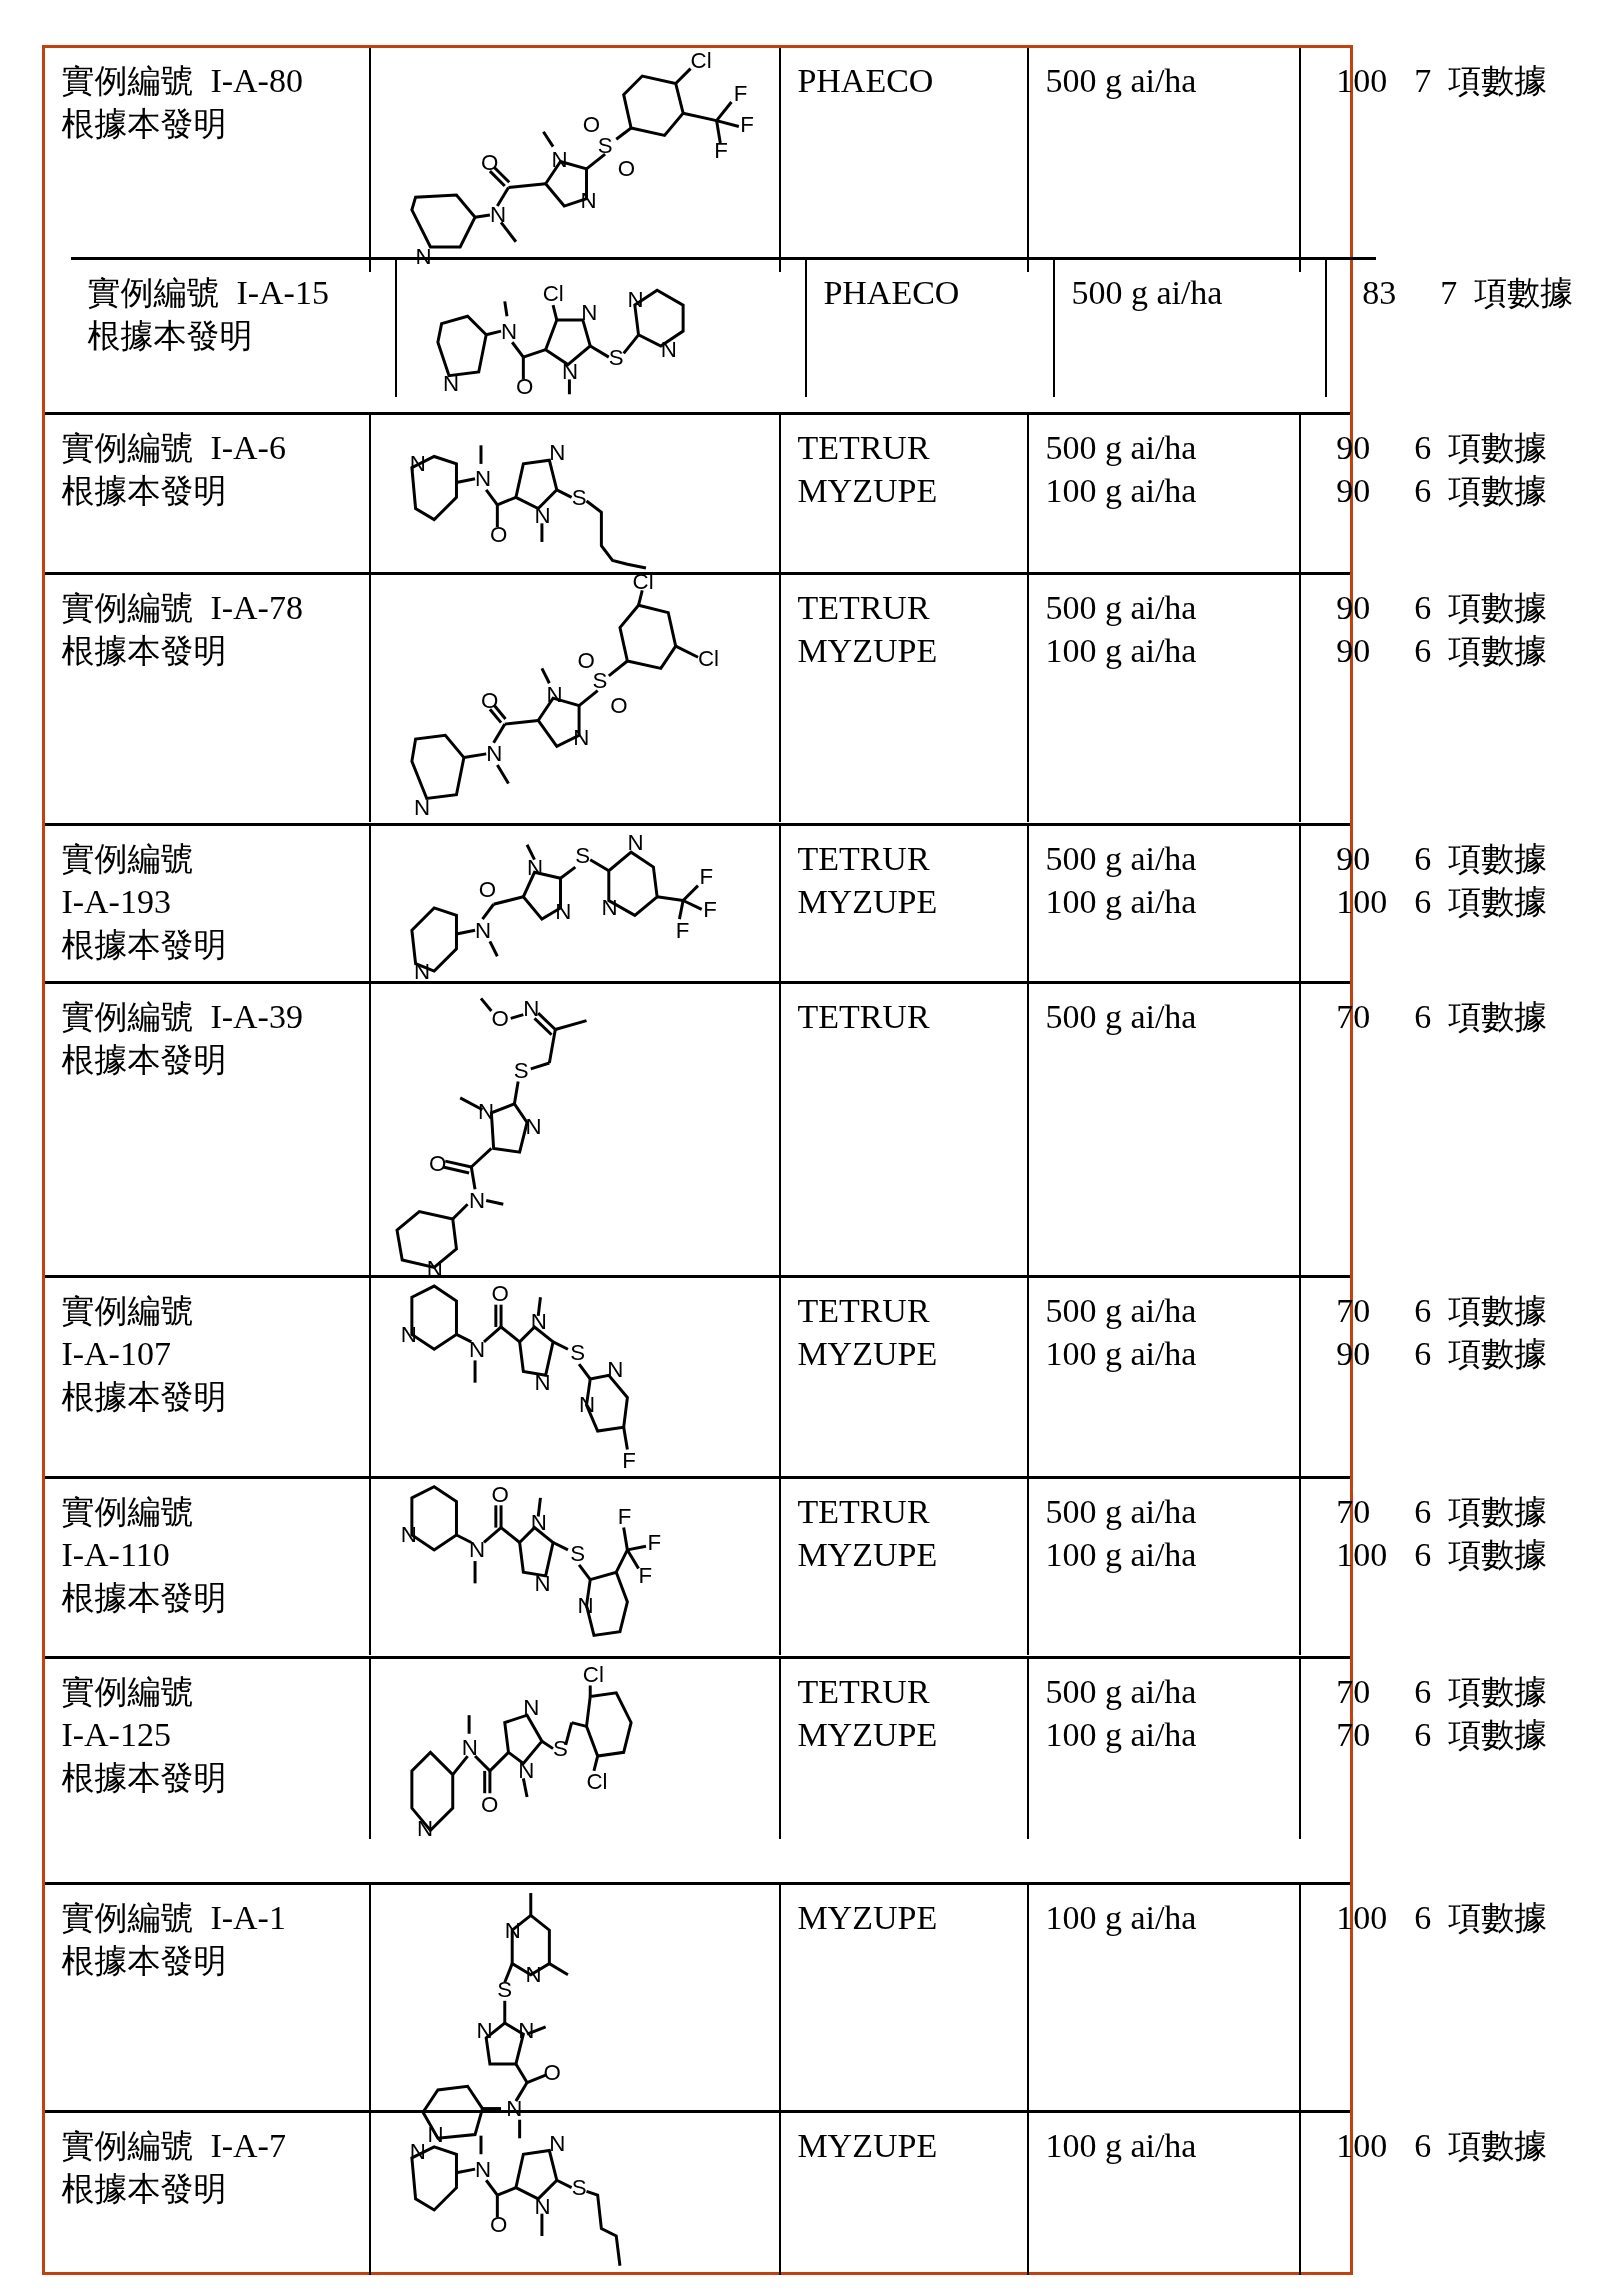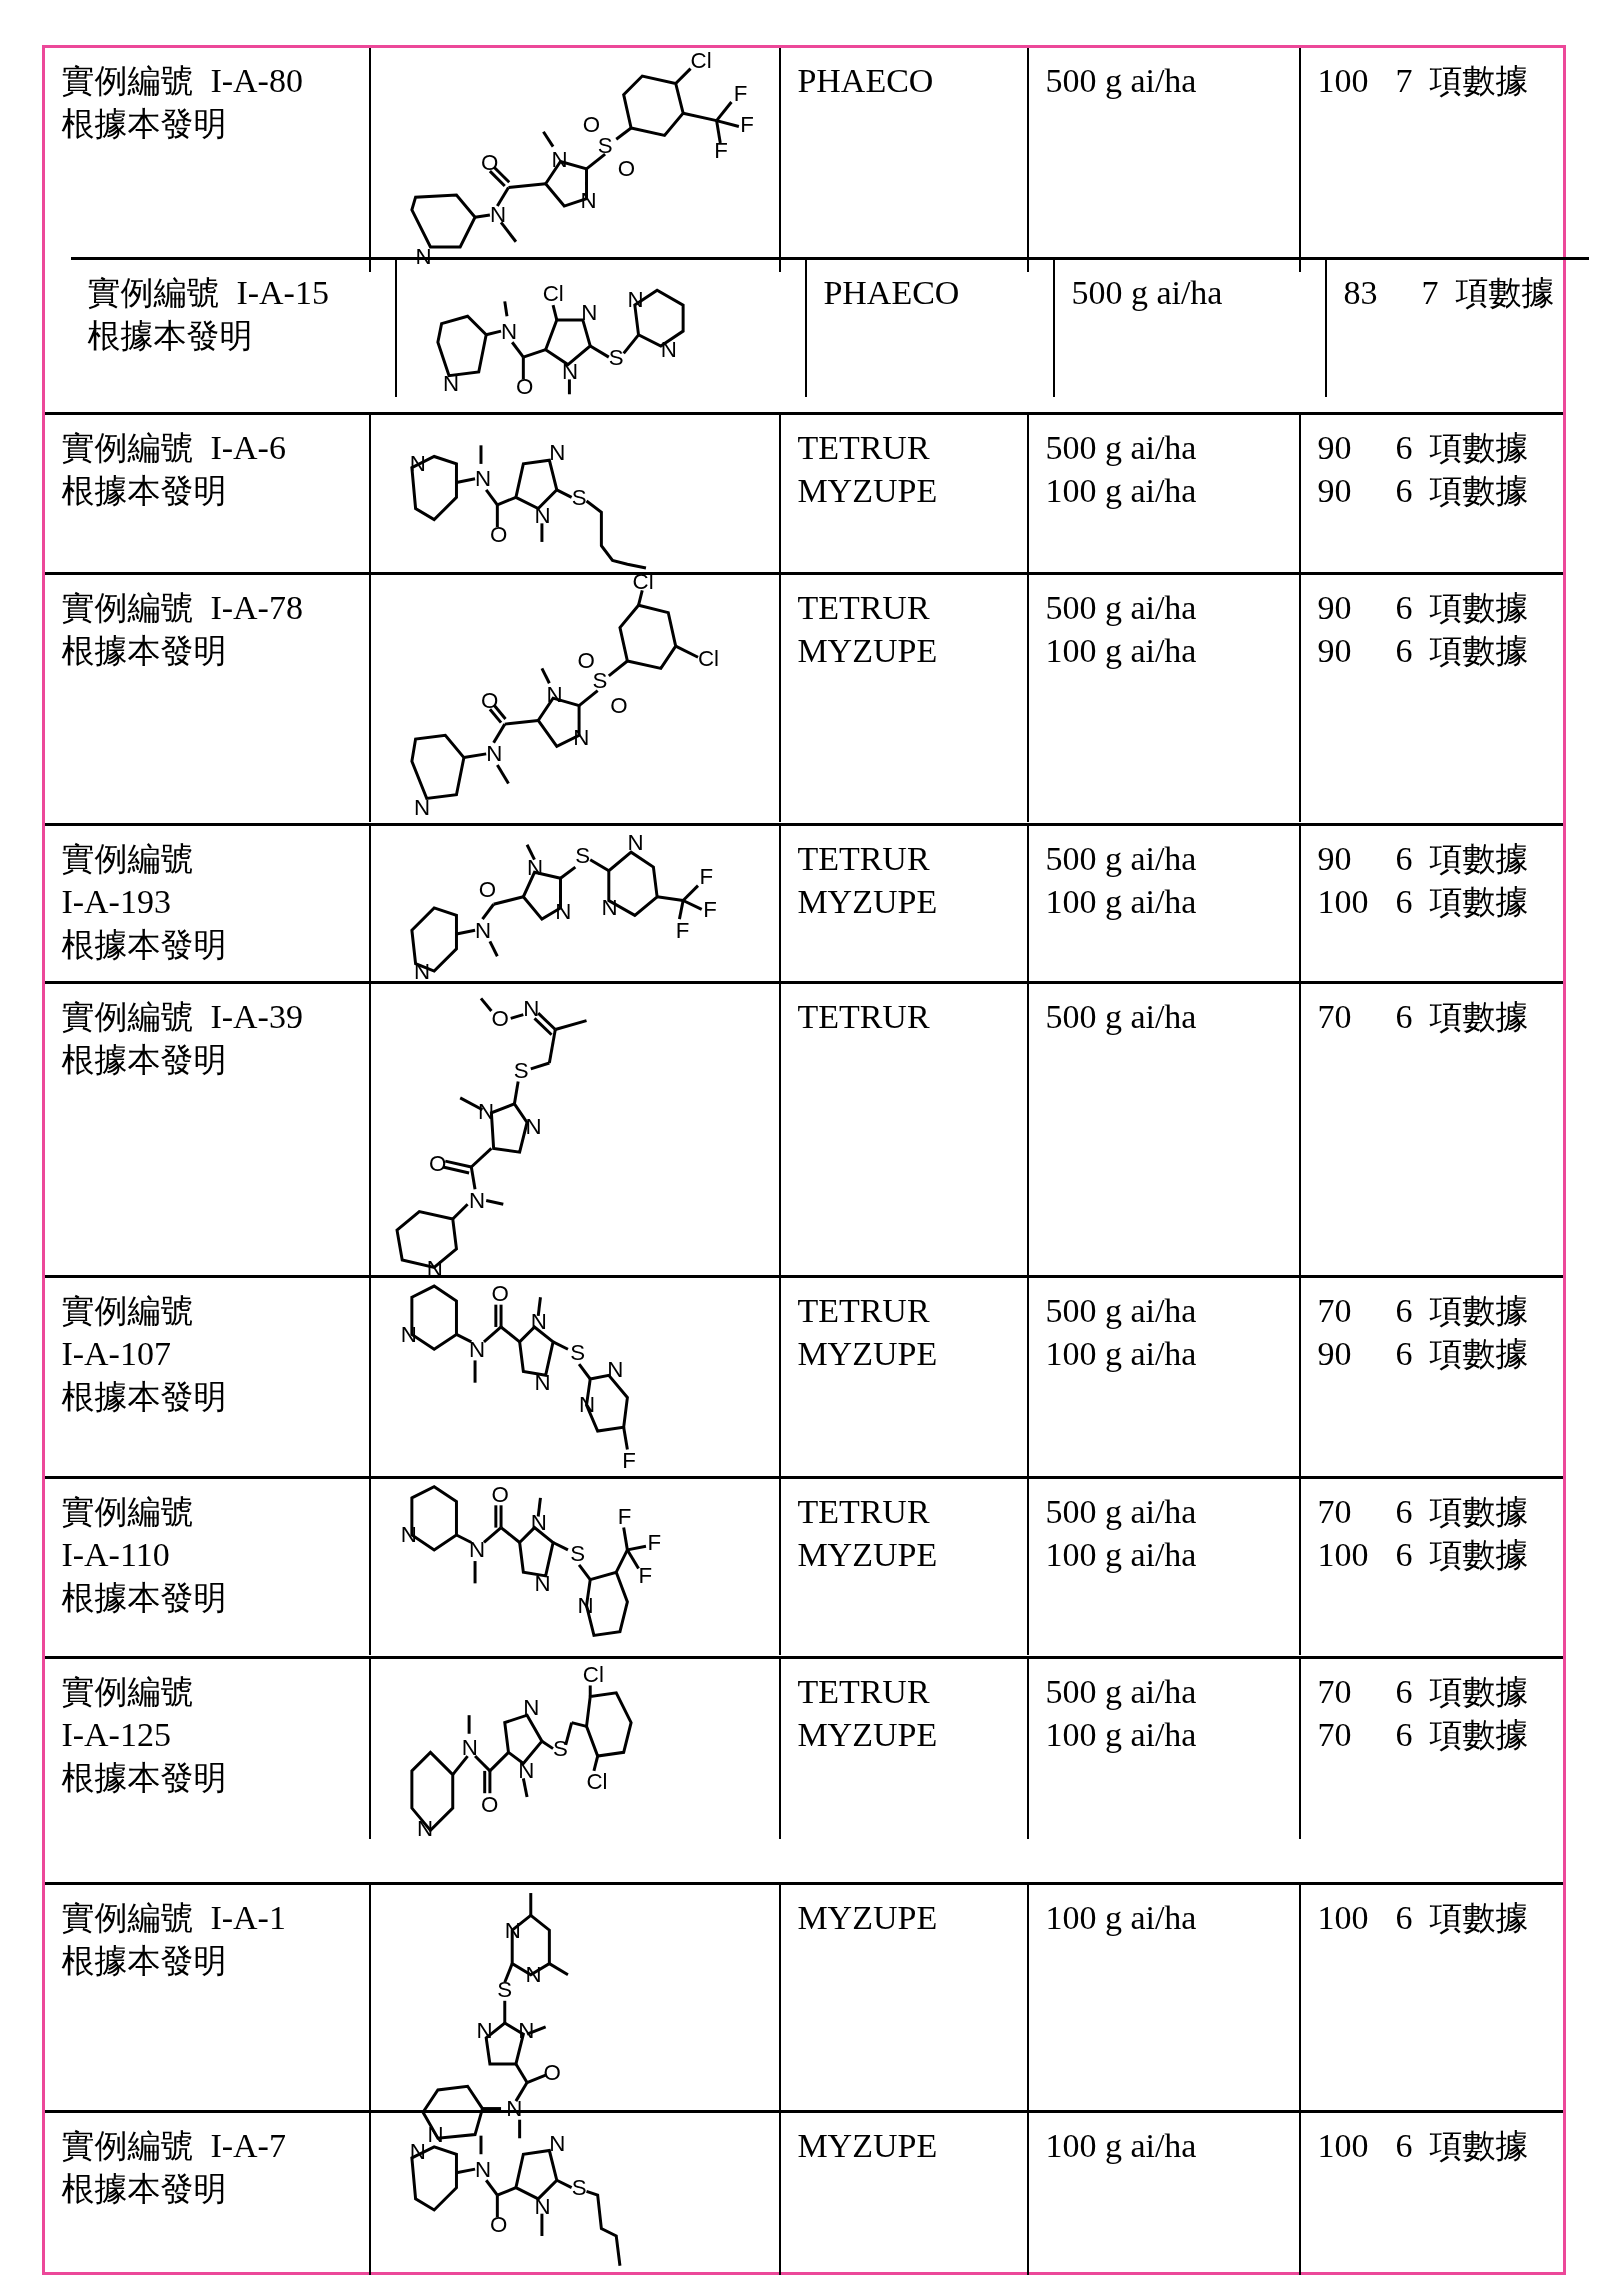--- a/index.html
+++ b/index.html
@@ -1,30 +1,30 @@
 <!DOCTYPE html>
 <html style="font-size:12px"><head>
 <meta charset="utf-8">
 <style>
   html, body { margin: 0; padding: 0; background: #ffffff; }
   body { width: 1618px; height: 2295px; position: relative; overflow: hidden;
          font-family: "Liberation Serif", "DejaVu Serif", serif; color: #000; }
-  .tbl { position: absolute; left: 42px; top: 45px; width: 1524px; height: 2230px;
-         border: 3px solid #ec4899; box-sizing: border-box; }
+  .tbl { position: absolute; left: 42px; top: 45px; width: 1311px; height: 2230px;
+         border: 3px solid #c2410c; box-sizing: border-box; }
   .row { position: absolute; left: 0; width: 100%; border-top: 3px solid #000; box-sizing: border-box; }
   .row.first { border-top: none; }
   .cell { position: absolute; top: 0; bottom: 0; box-sizing: border-box; border-left: 2.2px solid #000; }
   .c1 { left: 0; width: 324px; border-left: none; padding: 10.5px 0 0 16.4px; }
   .c2 { left: 324px; width: 410px; }
   .c3 { left: 734px; width: 247px; padding: 10.5px 0 0 16.4px; }
   .c4 { left: 982px; width: 273px; padding: 10.5px 0 0 16.4px; }
   .c5 { left: 1254px; width: 267px; padding: 10.5px 0 0 16.4px; }
   .line { font-size: 34px; line-height: 43px; white-space: nowrap; }
   .cjk { font-family: "DejaVu Sans", sans-serif; font-size: 33px; }
-  .res { display: flex; font-size: 34px; line-height: 43px; white-space: nowrap; }
+  .res { display: flex; font-size: 34px; line-height: 43px; white-space: nowrap; justify-content: center; }
   .res .pct { width: 78px; }
   .res .n { width: 34px; }
   .res .lbl { font-family: "DejaVu Sans", sans-serif; font-size: 33px; }
   svg.mol { position: absolute; left: 0; top: 0; width: 100%; height: 100%; }
   svg.mol line, svg.mol polyline, svg.mol polygon { stroke: #000; stroke-width: 4; fill: none; }
   svg.mol text { font-family: "Liberation Sans", "DejaVu Sans", sans-serif; font-size: 30px; fill: #000; }
 </style>
 </head>
 <body>
 

